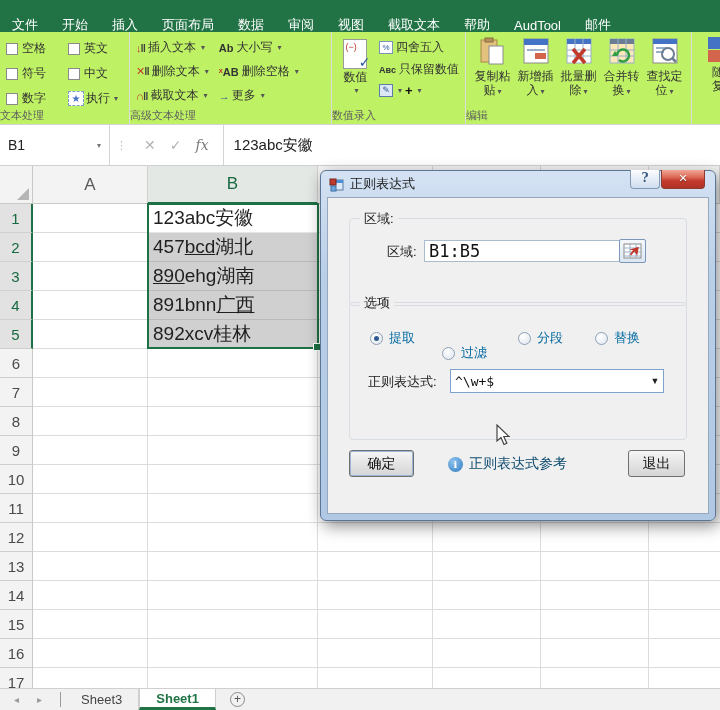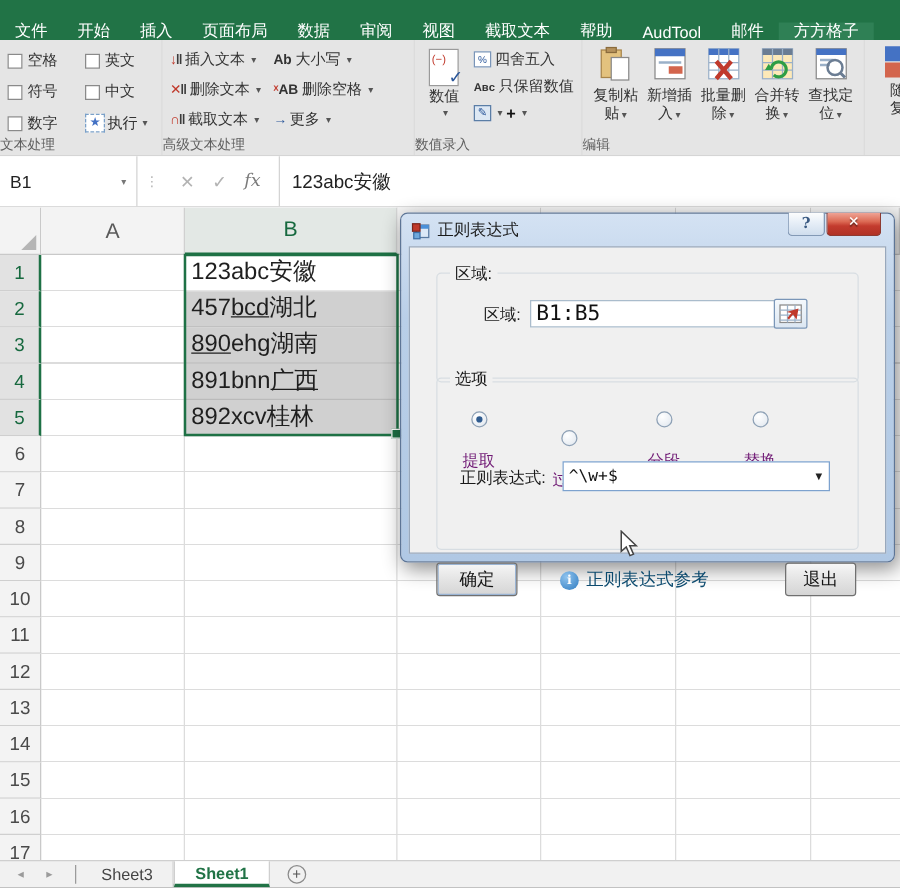--- a/index.html
+++ b/index.html
@@ -7,21 +7,21 @@
   #app {
     position:relative; width:720px; height:710px; overflow:hidden;
     background:#fff; font-family:"Liberation Sans","DejaVu Sans",sans-serif;
     -webkit-font-smoothing:antialiased;
   }
   
   .tabbar { position:absolute; left:0; top:0; right:0; height:32px; background:#217346; display:flex; align-items:stretch; color:#fff; }
   .tab { padding:0 12px; display:flex; align-items:center; font-size:13px; white-space:nowrap; cursor:default;margin-top:18px; }
   .tab.active { background:#2f8055; }
   
-  .ribbon { position:absolute; left:0; top:32px; right:0; height:93px; background:#e5e5e5; border-bottom:1px solid #d5d5d5; display:flex; overflow:hidden; }
+  .ribbon { position:absolute; left:0; top:32px; right:0; height:93px; background:#bef264; border-bottom:1px solid #d5d5d5; display:flex; overflow:hidden; }
   .rgroup { position:relative; height:100%; border-right:1px solid #dcdcdc; padding:5px 6px 16px 6px; flex:none; }
   .rgroup-label { position:absolute; left:0; right:0; bottom:1px; font-size:11px; color:#5f5f5f; white-space:nowrap; }
   .caret { font-size:8px; color:#555; margin-left:2px; }
   
   .g1 { width:130px; }
   .g1-grid { display:grid; grid-template-columns:62px 58px; row-gap:8px; padding-top:3px; }
   .chkitem { display:flex; align-items:center; gap:4px; font-size:12px; color:#333; }
   .chk { width:12px; height:12px; border:1px solid #8a8a8a; background:#fff; flex:none; }
   .execbtn { display:flex; align-items:center; gap:2px; font-size:12px; color:#333; }
   .staricon { width:16px; height:15px; border:1px dashed #7aa0c8; color:#4472c4; font-size:10px; line-height:14px; text-align:center; background:#fff; }
@@ -87,36 +87,36 @@
   .selbox::after { content:""; position:absolute; right:-4px; bottom:-4px; width:6px; height:6px; background:#1e7145; border:1px solid #fff; }
   
   .sheetbar { position:absolute; left:0; bottom:0; right:0; height:22px; background:#f1f1f1; border-top:1px solid #cfcfcf; display:flex; align-items:stretch; font-size:13px; }
   .navarrows { display:flex; align-items:center; gap:18px; padding:0 14px; color:#9b9b9b; font-size:10px; }
   .tabdivider { width:1px; background:#9b9b9b; margin:3px 4px; }
   .stab { display:flex; align-items:center; padding:0 16px; color:#444; border-right:1px solid #cfcfcf; }
   .stab.active { background:#fff; color:#217346; font-weight:bold; border-bottom:3px solid #217346; border-left:1px solid #cfcfcf; }
   .addsheet { display:flex; align-items:center; padding:0 14px; }
   .pluscircle { width:15px; height:15px; border:1px solid #8b8b8b; border-radius:50%; color:#555; font-size:12px; line-height:13px; text-align:center; }
   
-  .dialog { position:absolute; left:320px; top:170px; width:396px; height:280px; z-index:20;
+  .dialog { position:absolute; left:320px; top:170px; width:396px; height:351px; z-index:20;
     background:linear-gradient(#d4e2f3,#b9cfe8 30%,#b0c8e4); border:1px solid #5d7596; border-radius:6px;
     box-shadow:3px 5px 16px rgba(0,0,0,0.45); }
   .dlgtitle { height:26px; display:flex; align-items:center; gap:6px; padding:0 8px; font-size:13px; color:#1a1a1a; }
   .dlgbtns { position:absolute; top:-1px; right:10px; display:flex; gap:1px; }
   .helpbtn { width:30px; height:19px; background:linear-gradient(#fdfdfd,#e9f0f8 40%,#cfdded); border:1px solid #8399b5; border-top:none; border-radius:0 0 4px 4px; color:#3b5a82; font-weight:bold; font-size:12px; text-align:center; line-height:17px; font-family:"DejaVu Serif",serif; }
   .closebtn { width:44px; height:19px; background:linear-gradient(#f0a698,#dc6a54 40%,#c33b2e 60%,#b03225); border:1px solid #8d3a31; border-top:none; border-radius:0 0 4px 4px; color:#fff; font-weight:bold; font-size:11px; text-align:center; line-height:17px; text-shadow:0 1px 1px rgba(0,0,0,0.5); }
   .dlgclient { position:absolute; left:6px; right:6px; top:26px; bottom:6px; background:#f0f0f0; border:1px solid #98a8bc; }
   .gbox { position:absolute; left:21px; right:21px; border:1px solid #d7dde2; border-radius:4px; }
   .gboxlabel { position:absolute; top:-9px; left:10px; background:#f0f0f0; padding:0 4px; font-size:13px; color:#1a1a1a; }
   .gb-region { top:20px; height:88px; }
   .gb-options { top:104px; height:138px; }
   .flabel { position:absolute; font-size:13px; color:#1a1a1a; }
   .txt { position:absolute; height:22px; background:#fff; border:1px solid #aabccc; font-family:"DejaVu Sans Mono",monospace; font-size:17px; padding:0 4px; color:#111; }
   .rangebtn { position:absolute; width:27px; height:24px; background:linear-gradient(#f4f8fc,#dce7f2); border:1px solid #7a96b8; border-radius:2px; display:flex; align-items:center; justify-content:center; }
-  .radio { position:absolute; display:flex; align-items:center; gap:18px; font-size:13px; color:#701a75;flex-direction:column; }
+  .radio { position:absolute; display:flex; align-items:center; gap:6px; font-size:13px; color:#0369a1; }
   .rdot { width:13px; height:13px; border-radius:50%; border:1px solid #8da0b5; background:radial-gradient(circle at 35% 30%, #ffffff, #dfe6ee); position:relative; flex:none; }
   .rdot.on::after { content:""; position:absolute; left:3px; top:3px; width:5px; height:5px; border-radius:50%; background:#2f5b8f; }
   .combo { position:absolute; height:24px; background:#fff; border:1px solid #7da2ce; display:flex; align-items:center; }
   .combo input { border:none; outline:none; flex:1; height:100%; font-family:"DejaVu Sans Mono",monospace; font-size:13px; padding:0 4px; color:#111; background:transparent; }
   .comboarrow { width:16px; text-align:center; font-size:9px; color:#222; }
   .wbtn { position:absolute; height:27px; background:linear-gradient(#f6f6f6,#e6e6e6 45%,#d5d5d5); border:1px solid #707070; border-radius:3px; font-size:14px; color:#111; text-align:center; line-height:25px; }
   .wbtn.def { box-shadow:0 0 0 1px #9ab4d4 inset; }
   .inforow { position:absolute; display:flex; align-items:center; gap:6px; }
   .infoicon { width:15px; height:15px; border-radius:50%; background:radial-gradient(circle at 35% 30%, #8fc3ee, #2f7bc0); color:#fff; font-size:10px; font-weight:bold; text-align:center; line-height:15px; font-family:"DejaVu Serif",serif; }
   .reflink { font-size:14px; color:#0c4a6e; }
@@ -132,21 +132,20 @@
     <div class="tab">开始</div>
     <div class="tab">插入</div>
     <div class="tab">页面布局</div>
     <div class="tab">数据</div>
     <div class="tab">审阅</div>
     <div class="tab">视图</div>
     <div class="tab">截取文本</div>
     <div class="tab">帮助</div>
     <div class="tab">AudTool</div>
     <div class="tab">邮件</div>
-    <div class="tab active">方方格子</div>
   </div>
 
   <div class="ribbon">
 
     <div class="rgroup g1">
       <div class="g1-grid">
         <label class="chkitem">
           <span class="chk"></span>
           <span>空格</span>
         </label>

